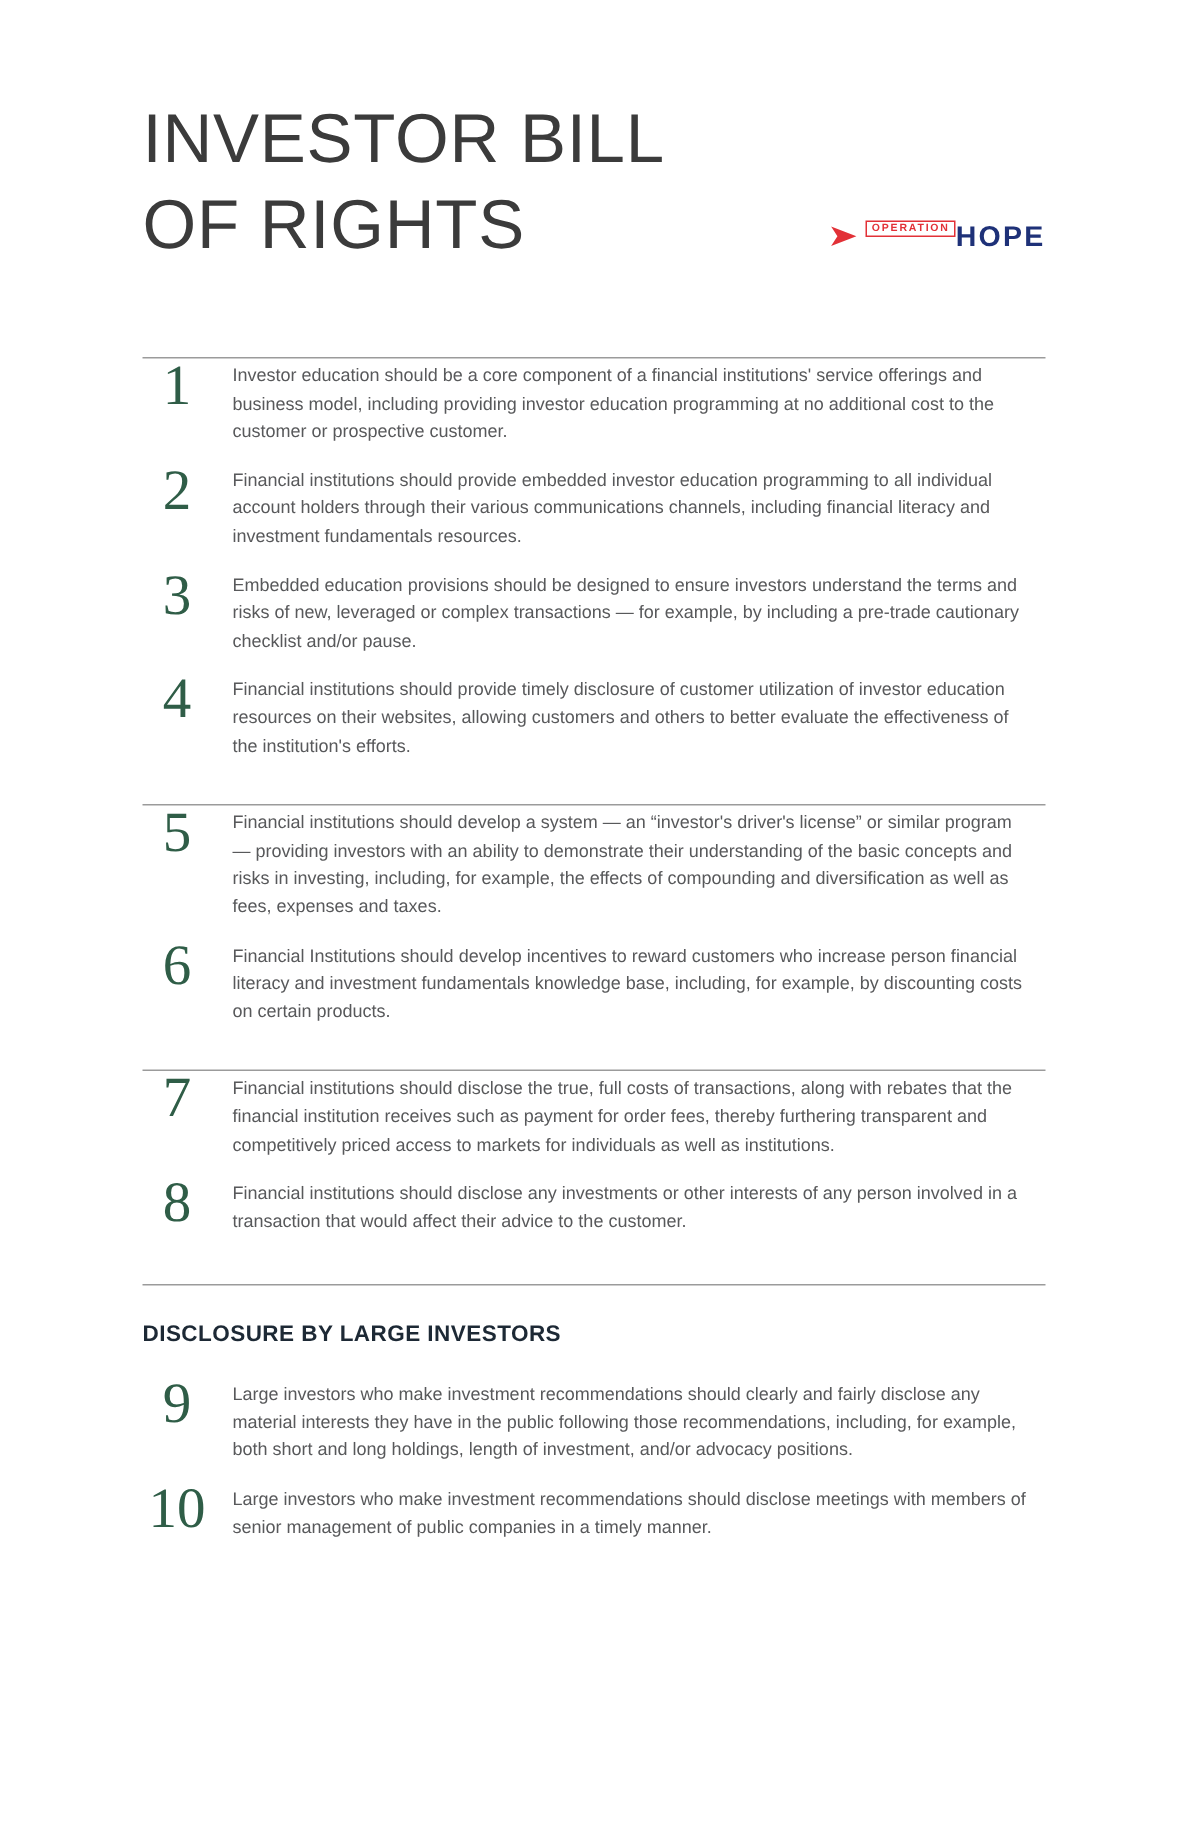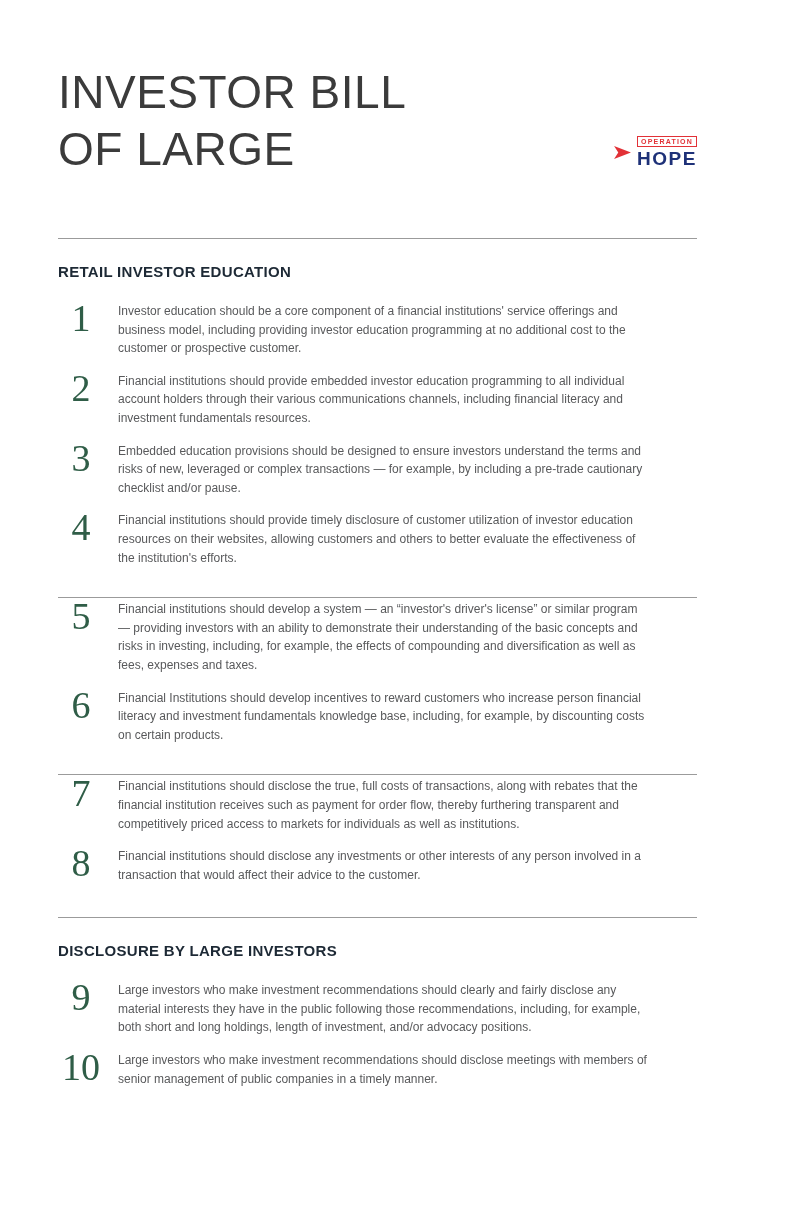--- a/index.html
+++ b/index.html
@@ -3,37 +3,37 @@
 <meta charset="utf-8">
 <style>
   * { box-sizing: border-box; }
   html, body { margin: 0; padding: 0; background: #ffffff; }
   .page {
     width: 792px;
     height: 1086px;
     margin: 0 auto;
     background: #ffffff;
     font-family: "Liberation Sans", sans-serif;
-    padding: 56px 95px 30px 58px;
+    padding: 56px 95px 30px 95px;
     overflow: hidden;
     position: relative;
   }
   
   .header { display: flex; justify-content: space-between; align-items: flex-end; }
   .title {
     margin: 8px 0 0 0;
     font-size: 46px;
     font-weight: 400;
     color: #3b3b3b;
     letter-spacing: 0.5px;
     line-height: 1.24;
   }
   
   .oh-logo { display: inline-flex; align-items: center; gap: 5px; }
-  .oh-text { display: flex; flex-direction: column; align-items: flex-start; }
+  .oh-text { display: flex; flex-direction: row; align-items: flex-start; }
   .oh-operation {
     font-size: 7px; font-weight: 700; color: #e23137;
     border: 1px solid #e23137; padding: 1px 3px; letter-spacing: 1.2px;
     line-height: 1;
   }
   .oh-hope {
     font-size: 19px; font-weight: 700; color: #1e3178;
     letter-spacing: 1.5px; line-height: 1; margin-top: 2px;
   }
   .header .oh-logo { margin-bottom: 10px; }
@@ -59,36 +59,35 @@
   }
 </style>
 </head>
 <body>
 
 <div class="page">
 
   <header class="header">
     <h1 class="title">
       <span>INVESTOR BILL</span><br>
-      <span>OF LARGE</span>
+      <span>OF RIGHTS</span>
     </h1>
     <div class="oh-logo">
       <svg viewBox="0 0 20 16" width="19" height="15">
           <polygon points="1,1 19,8 1,15 5.5,8" fill="#e23137"></polygon>
         </svg>
       <div class="oh-text">
         <span class="oh-operation">OPERATION</span>
         <span class="oh-hope">HOPE</span>
       </div>
     </div>
   </header>
 
   <section class="section first">
     <hr class="divider">
-    <h2 class="section-heading">RETAIL INVESTOR EDUCATION</h2>
     <div class="item">
       <div class="item-num">1</div>
       <div class="item-text">Investor education should be a core component of a financial institutions' service offerings and business model, including providing investor education programming at no additional cost to the customer or prospective customer.</div>
     </div>
     <div class="item">
       <div class="item-num">2</div>
       <div class="item-text">Financial institutions should provide embedded investor education programming to all individual account holders through their various communications channels, including financial literacy and investment fundamentals resources.</div>
     </div>
     <div class="item">
       <div class="item-num">3</div>
@@ -109,21 +108,21 @@
     <div class="item">
       <div class="item-num">6</div>
       <div class="item-text">Financial Institutions should develop incentives to reward customers who increase person financial literacy and investment fundamentals knowledge base, including, for example, by discounting costs on certain products.</div>
     </div>
   </section>
 
   <section class="section">
     <hr class="divider">
     <div class="item">
       <div class="item-num">7</div>
-      <div class="item-text">Financial institutions should disclose the true, full costs of transactions, along with rebates that the financial institution receives such as payment for order flow, thereby furthering transparent and competitively priced access to markets for individuals as well as institutions.</div>
+      <div class="item-text">Financial institutions should disclose the true, full costs of transactions, along with rebates that the financial institution receives such as payment for order fees, thereby furthering transparent and competitively priced access to markets for individuals as well as institutions.</div>
     </div>
     <div class="item">
       <div class="item-num">8</div>
       <div class="item-text">Financial institutions should disclose any investments or other interests of any person involved in a transaction that would affect their advice to the customer.</div>
     </div>
   </section>
 
   <section class="section">
     <hr class="divider">
     <h2 class="section-heading">DISCLOSURE BY LARGE INVESTORS</h2>

